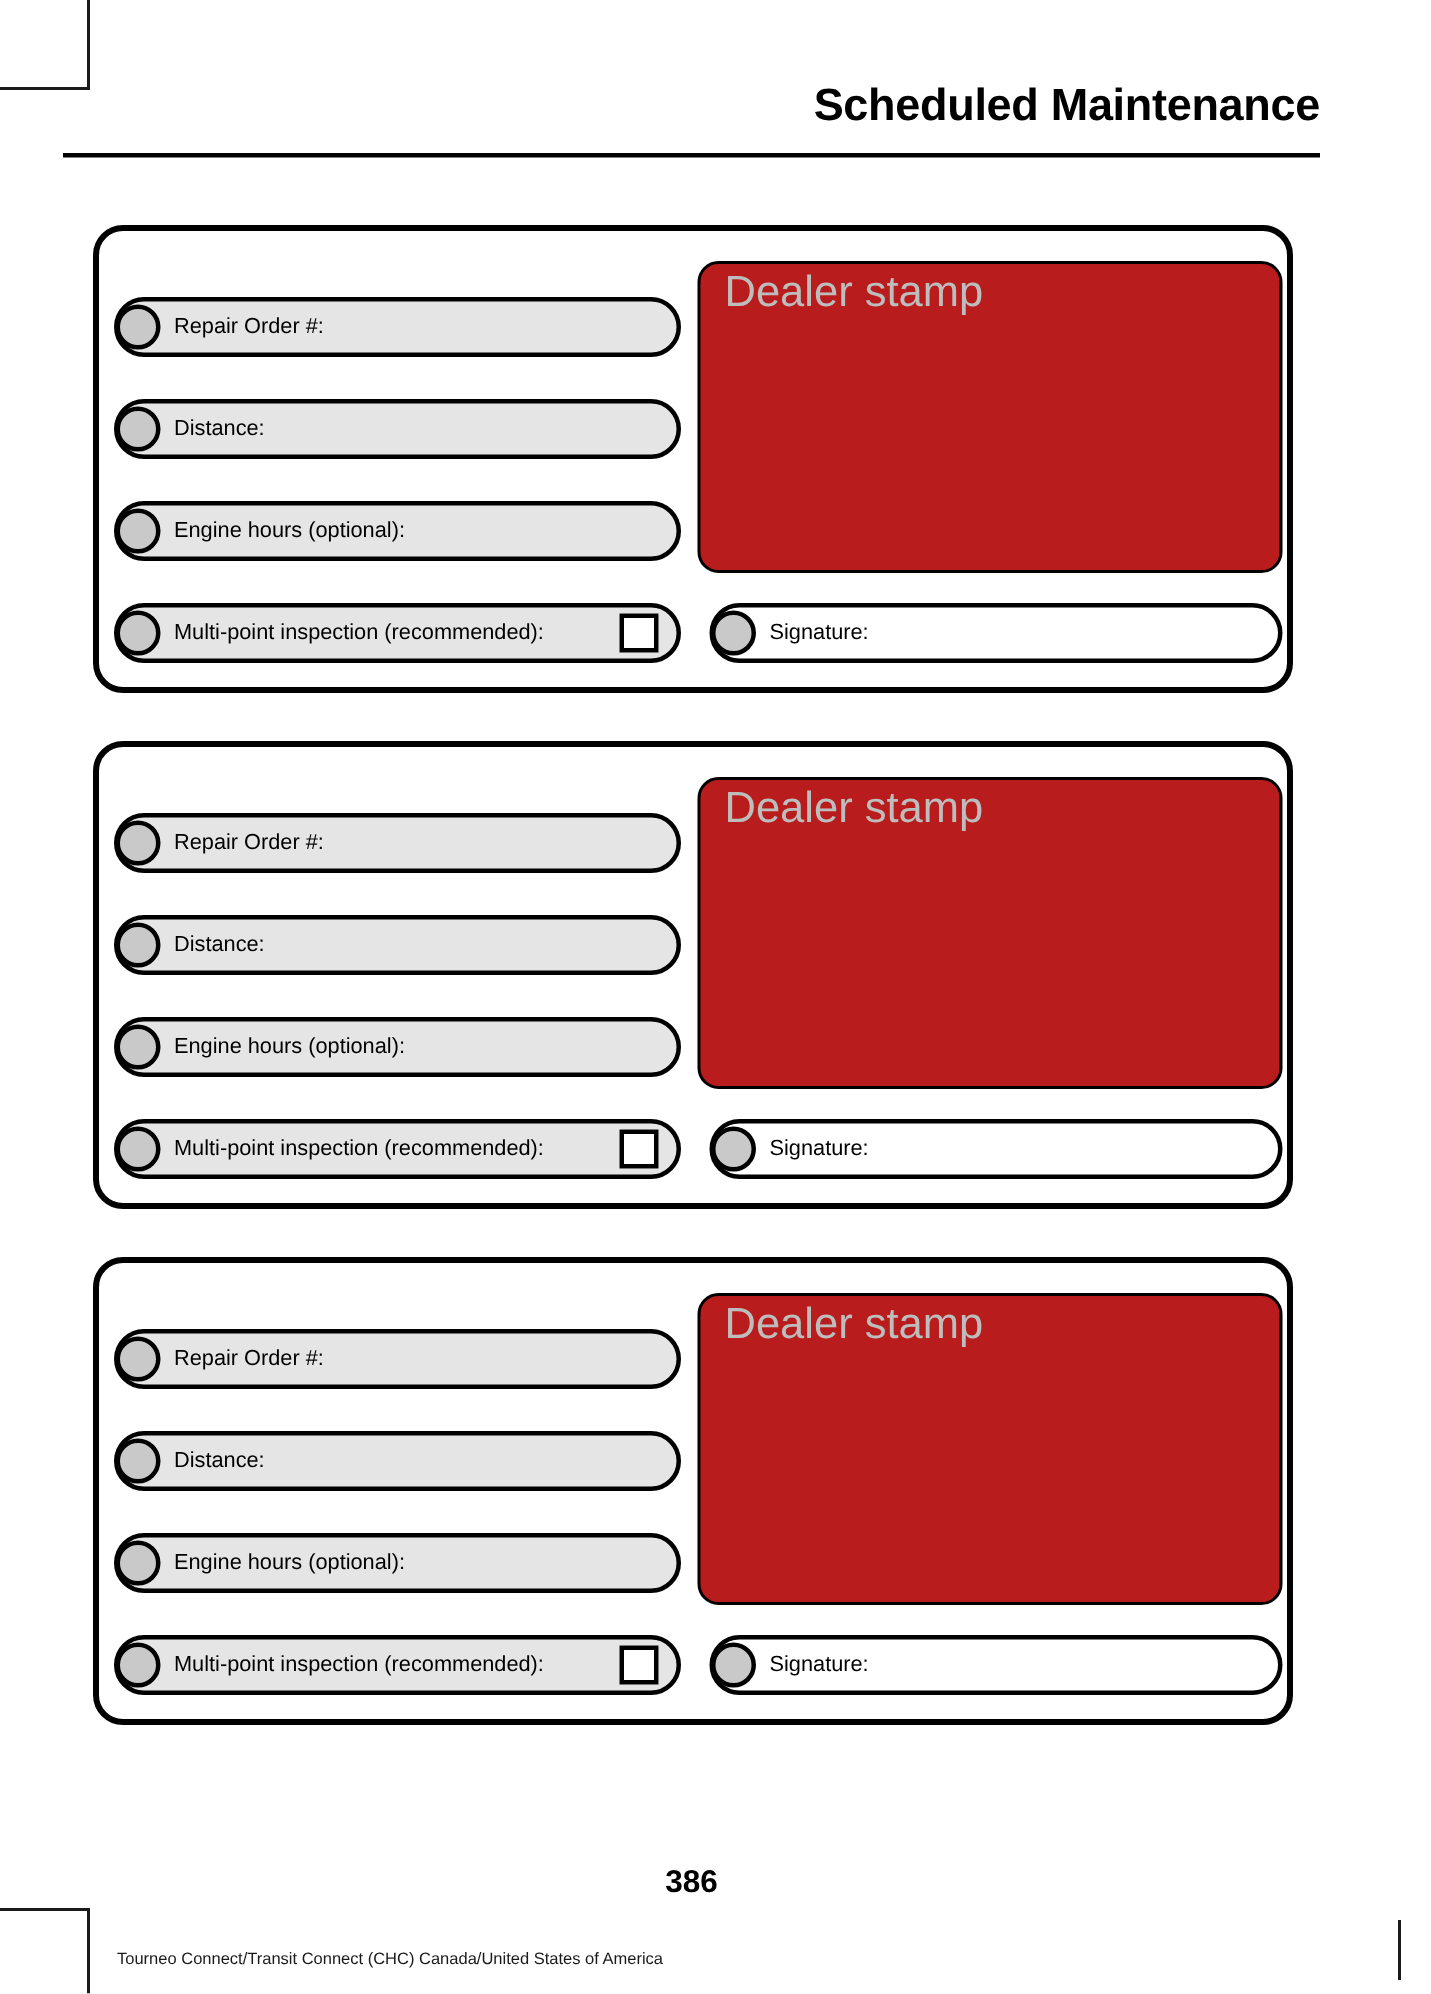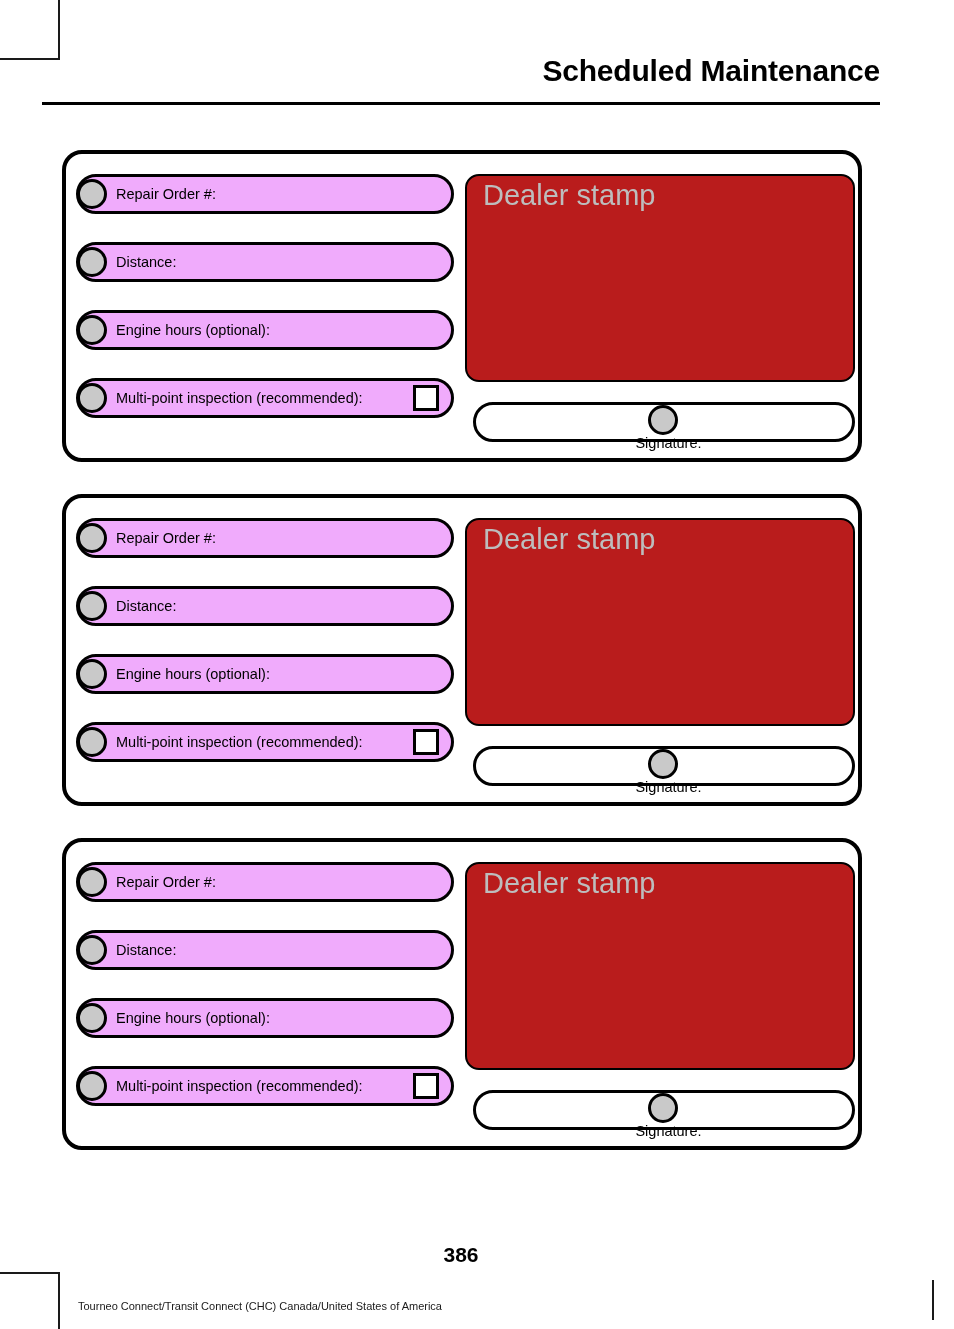--- a/index.html
+++ b/index.html
@@ -77,22 +77,23 @@
   }
 
   .pill {
     position: relative;
     height: 40px;
     border: 3px solid #000000;
     border-radius: 20px;
     box-sizing: border-box;
     display: flex;
     align-items: center;
-    background: #f0abfc;
+    background: #e5e5e5;
     margin-bottom: 28px;
+    margin-top: 24px;
   }
   .pill:last-child { margin-bottom: 0; }
 
   .bullet {
     width: 30px;
     height: 30px;
     border-radius: 50%;
     background: #c9c9c9;
     border: 3px solid #000000;
     box-sizing: border-box;
@@ -147,21 +148,20 @@
     left: 407px;
     top: 248px;
     width: 382px;
     height: 40px;
     border: 3px solid #000000;
     border-radius: 20px;
     box-sizing: border-box;
     display: flex;
     align-items: center;
     background: #ffffff;
-    flex-direction: column;
   }
 
   
   .page-number {
     position: absolute;
     left: 42px;
     top: 1204px;
     width: 838px;
     text-align: center;
     font-size: 21px;

